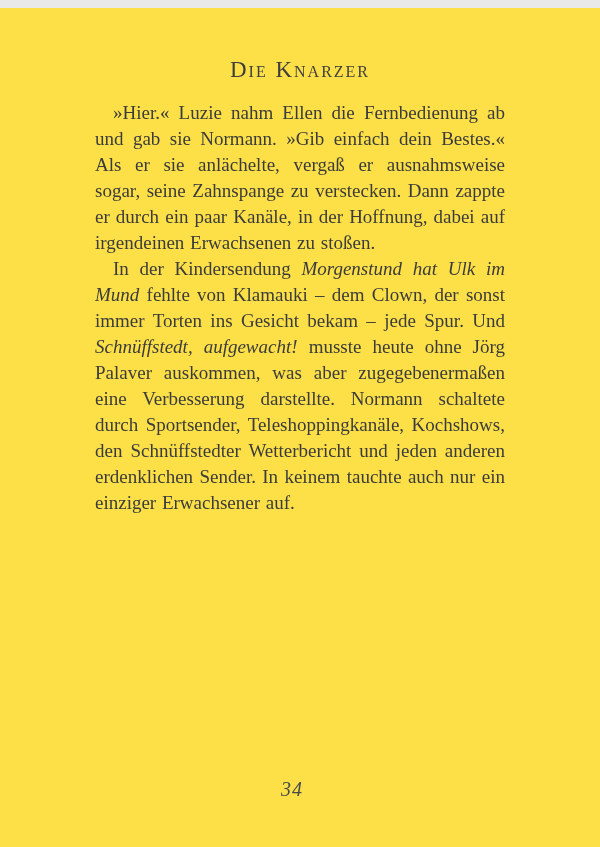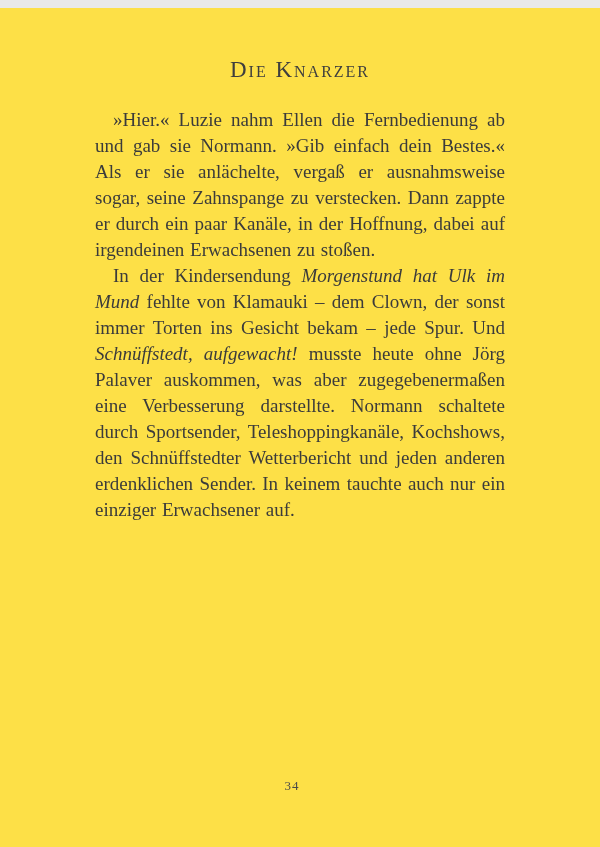--- a/index.html
+++ b/index.html
@@ -25,21 +25,21 @@
     text-align: center;
     font-size: 23px;
     font-variant: small-caps;
     letter-spacing: 2px;
     color: #3e3e3e;
     font-weight: normal;
     margin: 0;
   }
   .text-block {
     position: absolute;
-    top: 99px;
+    top: 92px;
     left: 95px;
     width: 410px;
   }
   .text-block p {
     margin: 0;
     font-size: 19px;
     line-height: 26px;
     text-align: justify;
     text-indent: 18px;
     color: #3b3b3b;
@@ -47,23 +47,24 @@
   }
   .text-block p i {
     font-style: italic;
   }
   .page-number {
     position: absolute;
     top: 770px;
     left: 0;
     right: 16px;
     text-align: center;
-    font-size: 13px;
+    font-size: 20px;
     color: #4a4a4a;
     letter-spacing: 1px;
+    font-style: italic;
   }
 </style>
 </head>
 <body>
 
 <div class="page">
 
   <h1 class="chapter-heading">Die Knarzer</h1>
 
   <div class="text-block">

